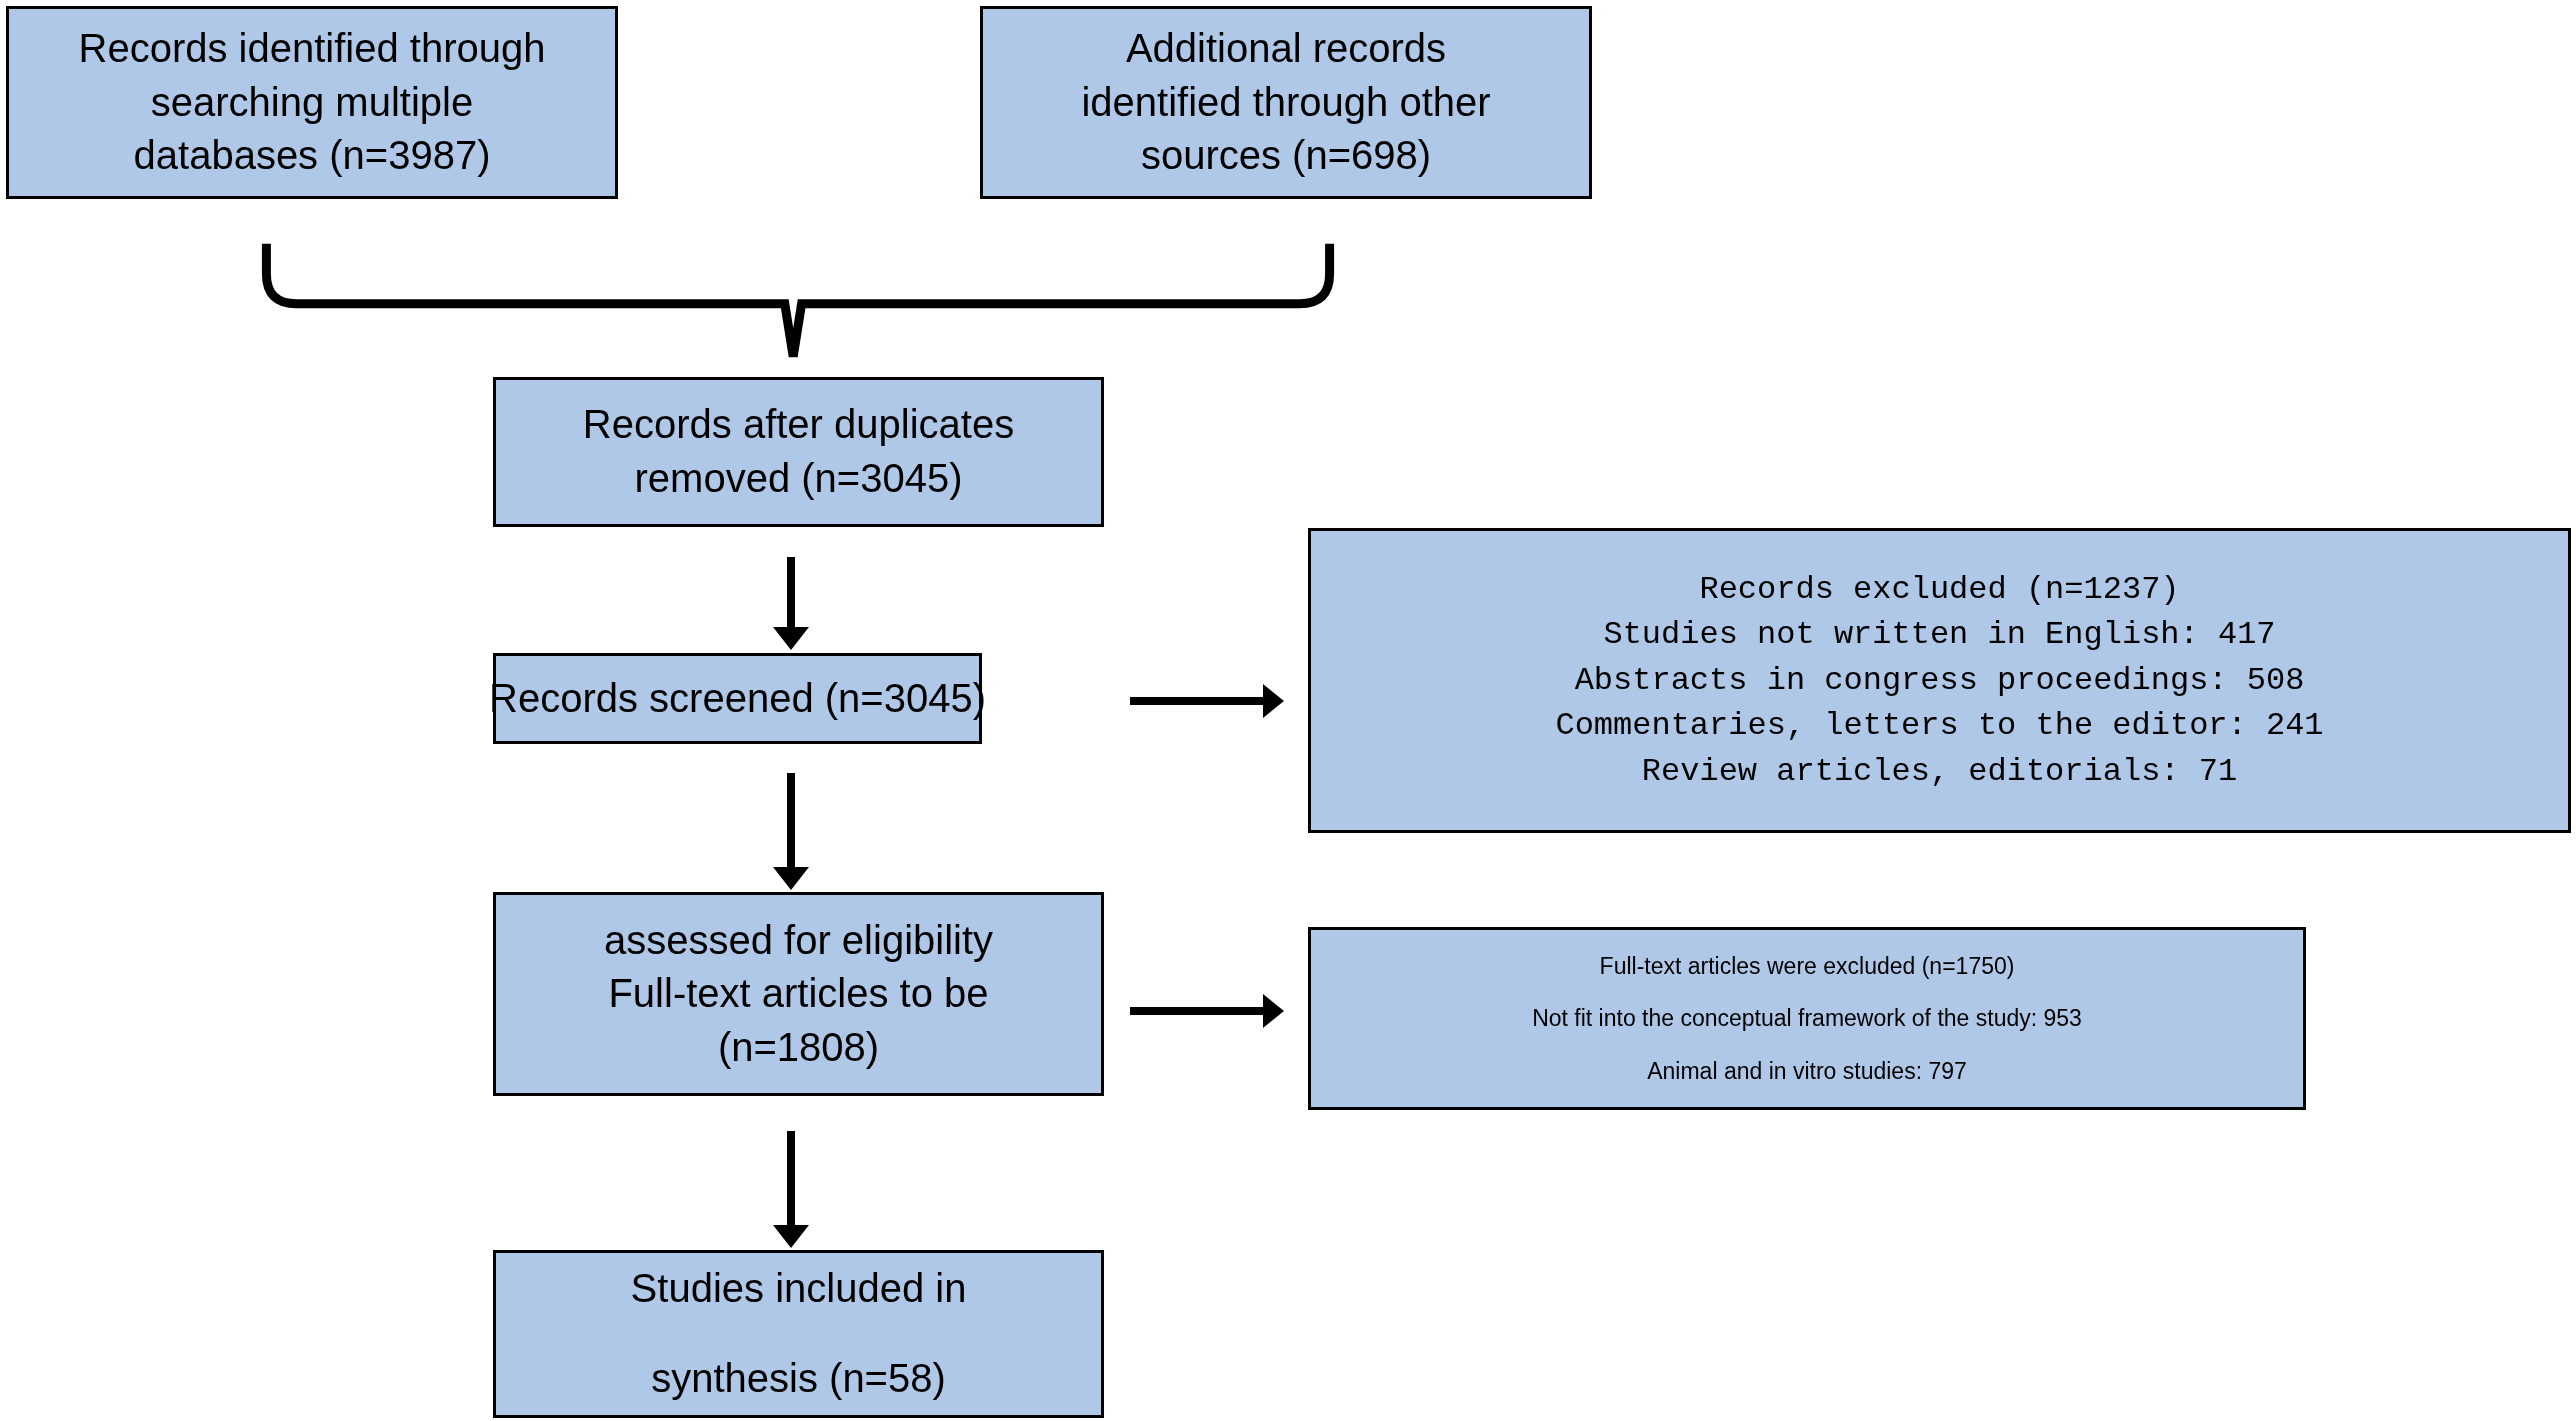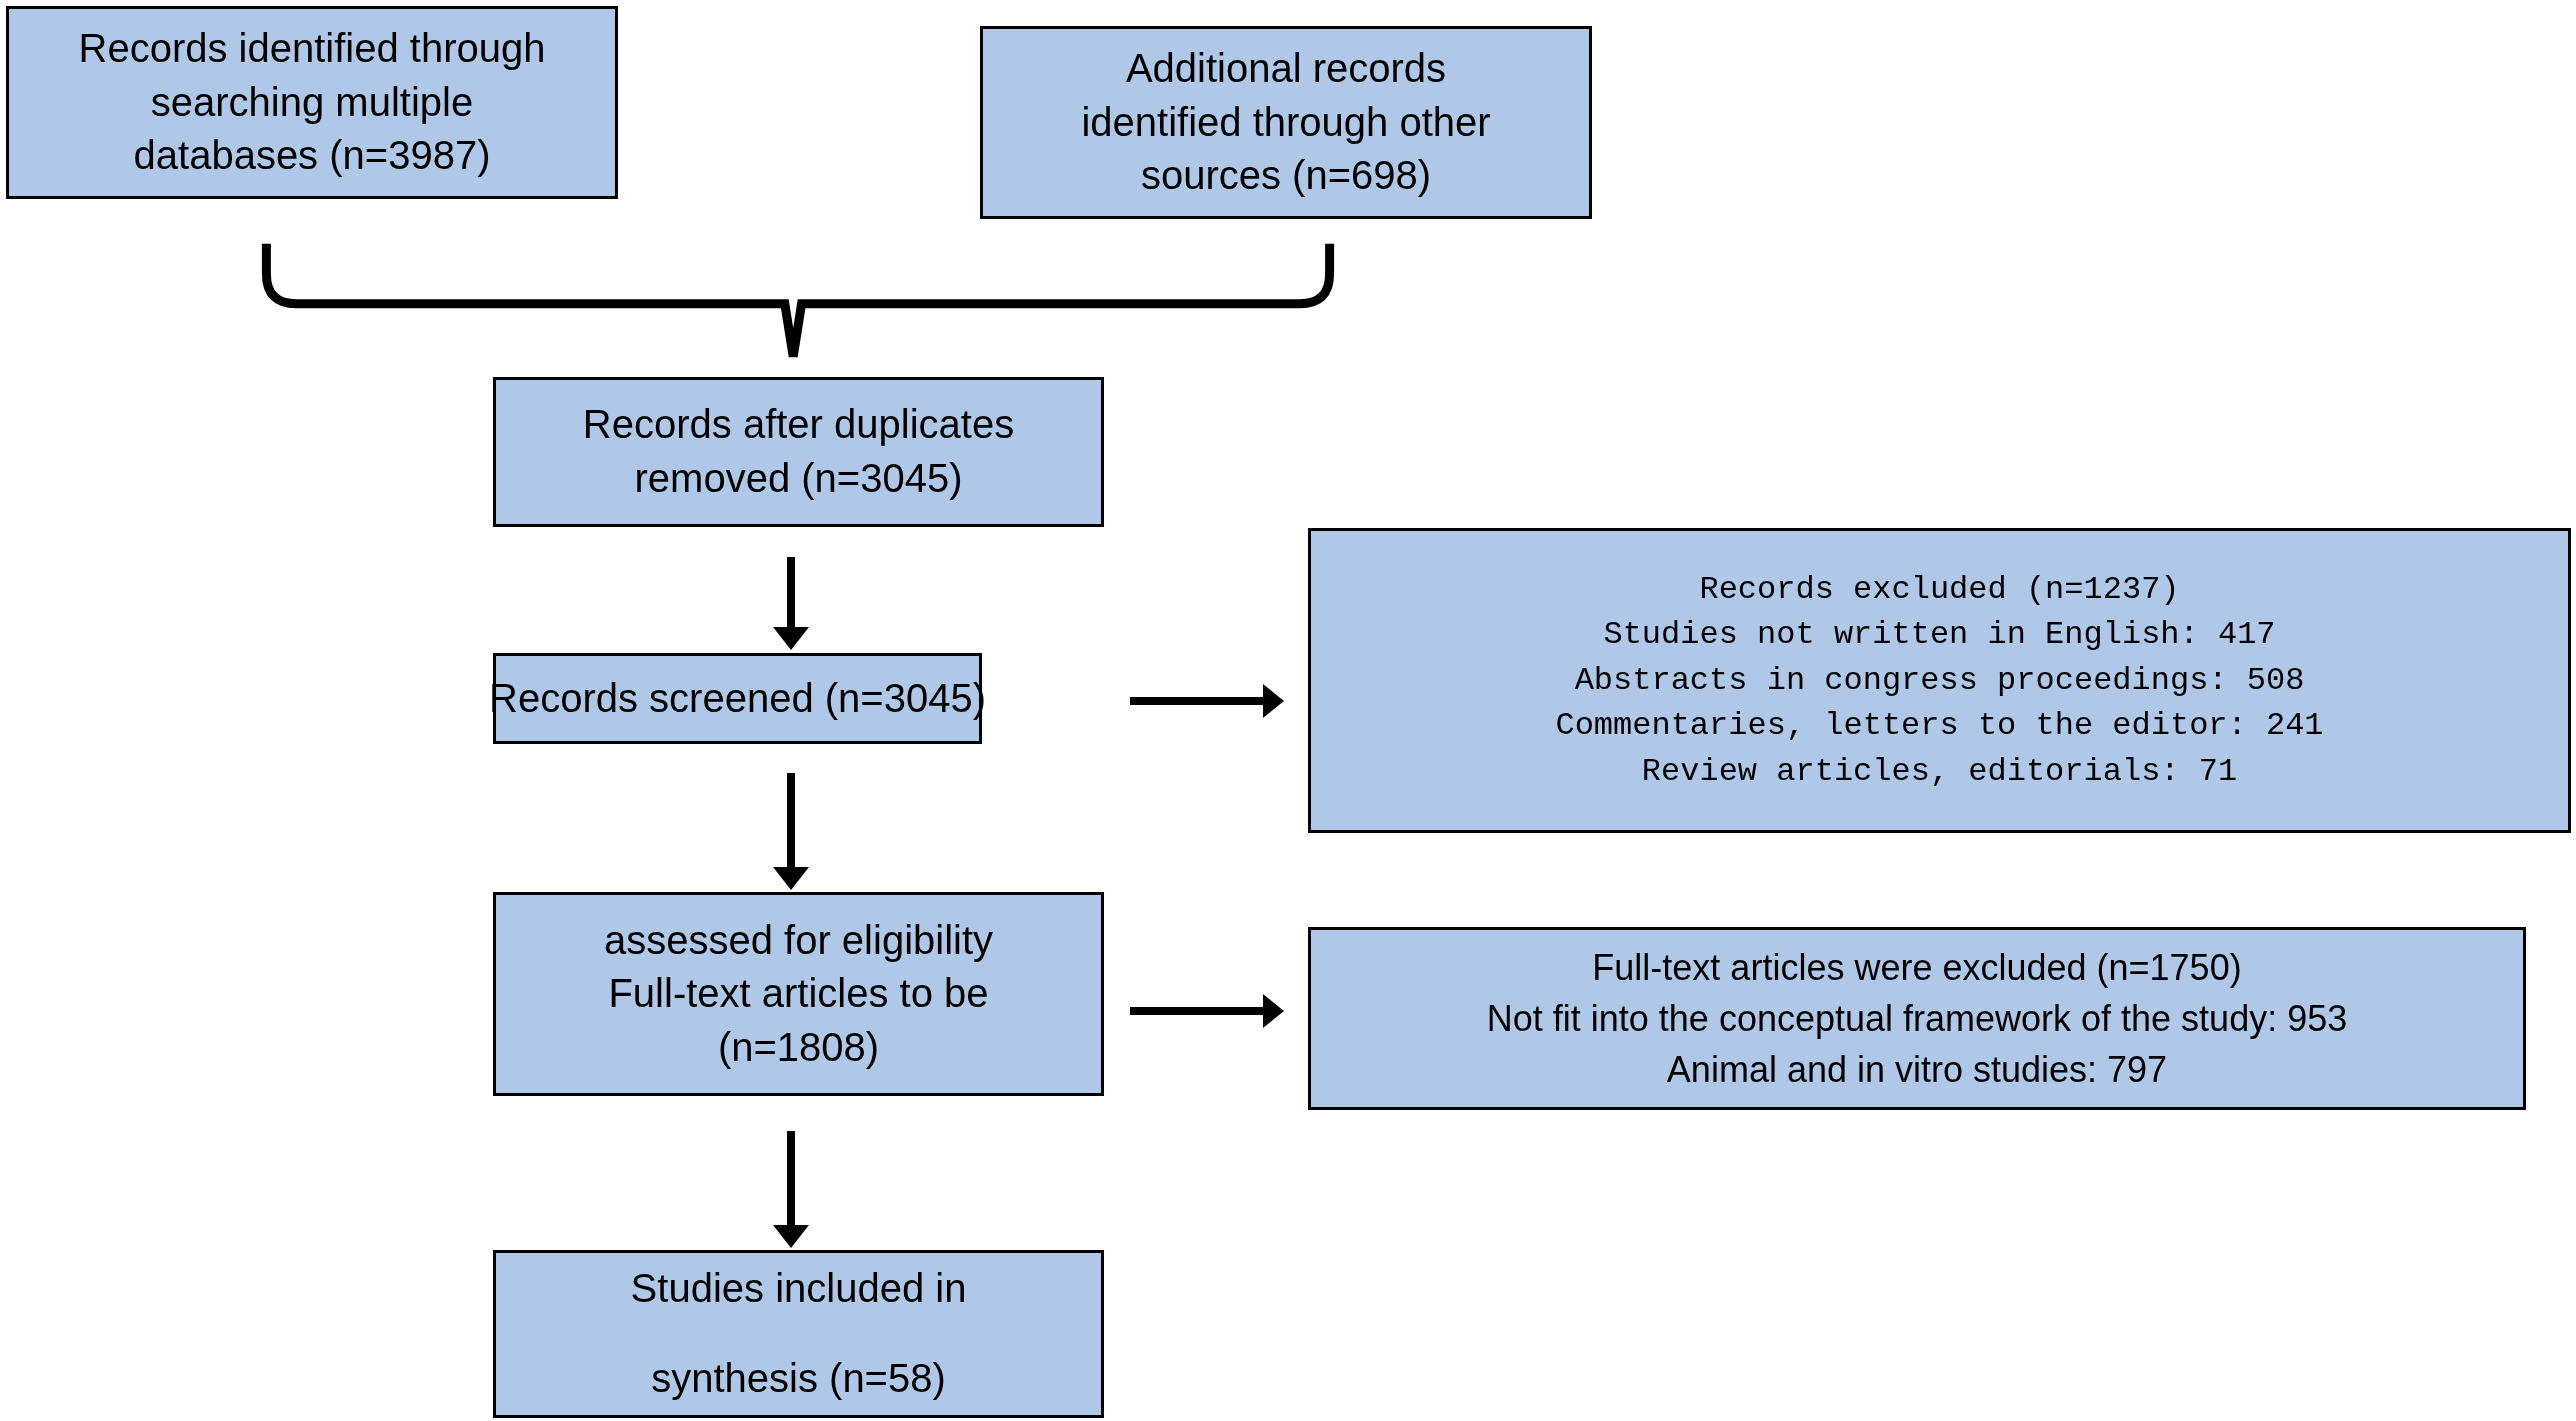--- a/index.html
+++ b/index.html
@@ -32,27 +32,27 @@
     font-size: 40px;
     line-height: 1.34;
     font-weight: 400;
   }
   .flowbox .line {
     display: block;
     white-space: nowrap;
   }
   
   #box-db-records      { left: 6px;   top: 6px;   width: 612px; height: 193px; }
-  #box-other-records   { left: 980px; top: 6px;   width: 612px; height: 193px; margin-top: 20px; }
+  #box-other-records   { left: 980px; top: 6px;   width: 612px; height: 193px; }
   #box-after-dupes     { left: 493px;  top: 377px;  width: 611px; height: 150px; }
   #box-screened        { left: 493px;  top: 653px; width: 489px; height: 91px; }
   #box-fulltext        { left: 493px;  top: 892px; width: 611px; height: 204px; }
   #box-included        { left: 493px;  top: 1250px; width: 611px; height: 168px; gap: 36px; }
   #box-excluded-1      { left: 1308px; top: 528px;  width: 1263px; height: 305px; font-size: 32px; line-height: 1.42; font-family: Liberation Mono, monospace; }
-  #box-excluded-2      { left: 1308px; top: 927px; width: 1218px; height: 183px; font-size: 36px; line-height: 1.42; }
+  #box-excluded-2      { left: 1308px; top: 927px; width: 998px; height: 183px; font-size: 23px; line-height: 1.42; gap: 20px; }
 
   
   .v-arrow {
     position: absolute;
     width: 8.4px;
     background: #000000;
   }
   .v-arrow::after {
     content: "";
     position: absolute;

